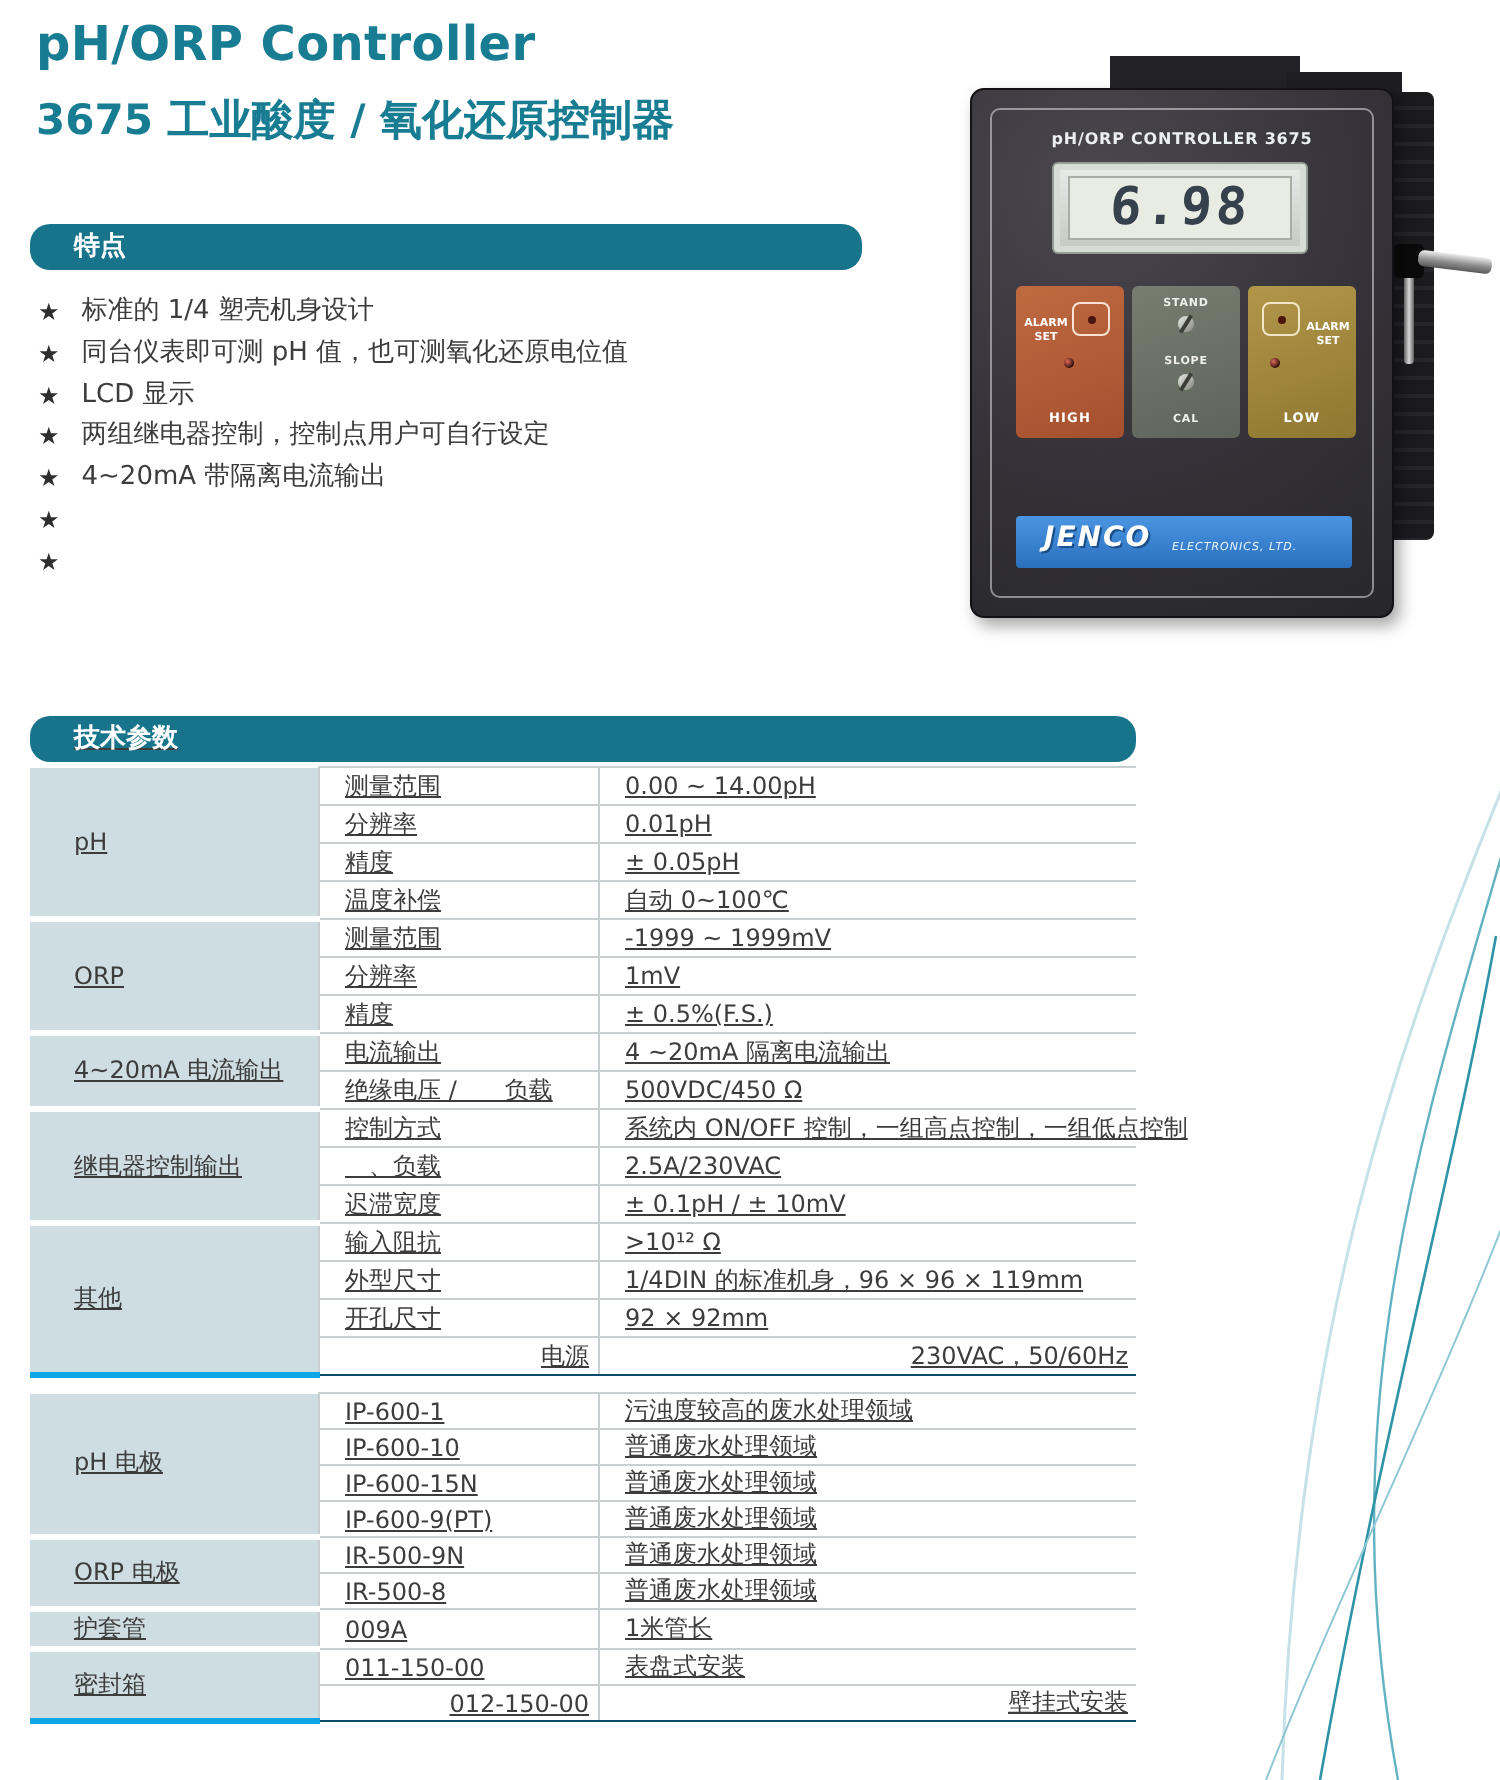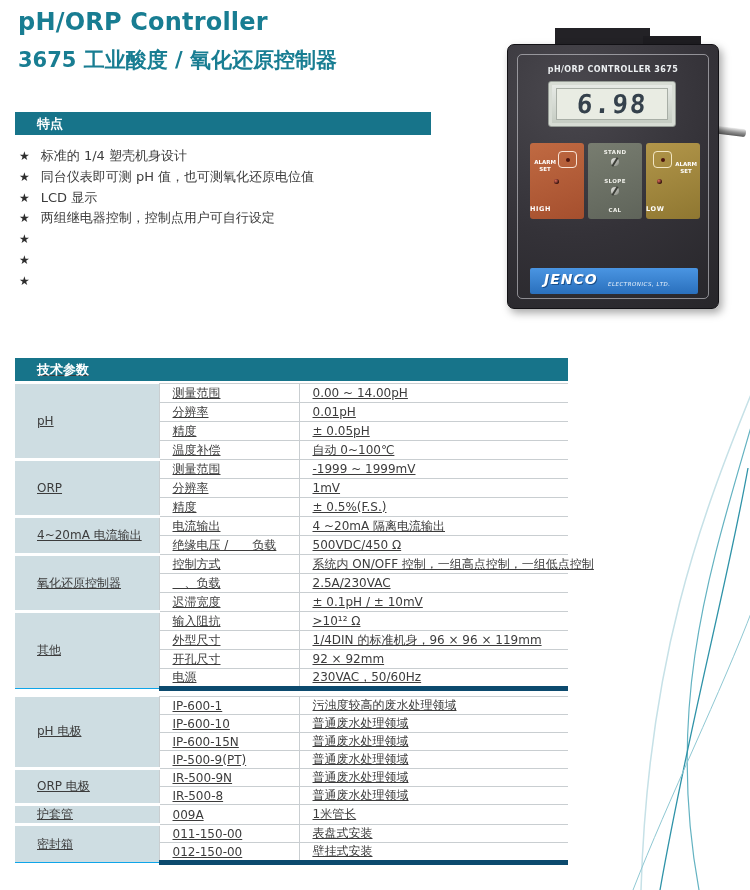--- a/index.html
+++ b/index.html
@@ -5,57 +5,57 @@
   html,body{margin:0;padding:0;}
   body{
     width:750px;height:890px;position:relative;background:#ffffff;overflow:hidden;
     font-family:"DejaVu Sans","Liberation Sans",sans-serif;color:#3c3c3c;
   }
   
   .title1{position:absolute;left:18px;top:8px;font-size:24px;font-weight:bold;color:#187d92;letter-spacing:0.2px;}
   .title2{position:absolute;left:18px;top:46px;font-size:21px;font-weight:bold;color:#187d92;}
   
   .bar{background:#17748a;color:#fff;font-size:13px;font-weight:bold;
-       height:23px;line-height:23px;padding-left:22px;box-sizing:border-box;}
+       height:23px;line-height:23px;padding-left:22px;box-sizing:border-box;border-radius:10px;}
   
   .features{position:absolute;left:15px;top:112px;width:416px;}
   ul.feat{list-style:none;margin:11px 0 0 4px;padding:0;font-size:13px;color:#3c3c3c;}
   ul.feat li{display:flex;align-items:center;gap:11px;line-height:20.8px;height:20.8px;white-space:nowrap;}
   ul.feat .star{font-size:12px;color:#2e2e2e;}
   
   .section{position:absolute;left:15px;width:553px;text-decoration:underline;}
   #specs-section{top:358px;}
   #acc-section{top:694px;}
   table.spec{border-collapse:collapse;width:100%;margin-top:2px;font-size:12px;table-layout:fixed;}
   col.c1{width:144px;}col.c2{width:140px;}
   table.spec td{vertical-align:middle;white-space:nowrap;overflow:visible;}
   td.lab,td.val{border-top:1px solid #c9ced1;border-bottom:1px solid #c9ced1;padding:0 4px 0 13px;margin-left:12px;}
   td.lab{border-left:1px solid #c9ced1;border-right:1px solid #c9ced1;}
   td.group{background:#cedde2;padding:0 4px 0 22px;border-bottom:3px solid #ffffff;font-size:12px;}
-  td.group.glast{border-bottom:1px solid #0ea5e9;}
-  table.spec tr:last-child td{border-bottom:5px solid #0c4a6e;}
+  td.group.glast{border-bottom:3px solid #0ea5e9;}
+  table.spec tr:last-child td{border-bottom:1px solid #0c4a6e;text-align:right;}
   #specs-body tr{height:19px;}
   #acc-body tr{height:16.5px;}
   
   .curves{position:absolute;left:0;top:0;pointer-events:none;}
   
   .device{position:absolute;left:485px;top:28px;width:262px;height:252px;}
   .device *{position:absolute;box-sizing:border-box;}
   .dev-tab1{left:70px;top:0;width:95px;height:20px;background:#232226;}
   .dev-tab2{left:158px;top:8px;width:58px;height:14px;background:#1e1d21;}
   .dev-rear{left:196px;top:18px;width:36px;height:224px;border-radius:0 4px 4px 0;
     background:repeating-linear-gradient(180deg,#1b1a1d 0 7px,#26252a 7px 9px);}
   .dev-knob{left:212px;top:94px;width:15px;height:17px;background:#0a0a0a;border-radius:3px;}
   .dev-lever{left:224px;top:99px;width:37px;height:8px;border-radius:3px;transform:rotate(7deg);
     background:linear-gradient(180deg,#f0f0f0,#8f8f8f 55%,#5a5a5a);}
   .dev-pin{left:217px;top:110px;width:5px;height:44px;border-radius:2px;
     background:linear-gradient(90deg,#6f6f6f,#e2e2e2,#616161);}
   .dev-front{left:0;top:16px;width:212px;height:265px;border-radius:7px;border:1px solid #121115;
     background:radial-gradient(circle at 30% 18%,#4a484e,#343238 55%,#27262a);
-    box-shadow:3px 4px 8px rgba(0,0,0,0.35);margin-left:22px;}
+    box-shadow:3px 4px 8px rgba(0,0,0,0.35);}
   .dev-inner{left:9px;top:9px;right:9px;bottom:9px;border:1px solid rgba(222,222,228,0.55);border-radius:5px;}
   .dev-title{left:0;top:10px;width:100%;text-align:center;font-size:8px;font-weight:bold;
     color:#eceff1;letter-spacing:0.4px;white-space:nowrap;}
   .lcd{left:30px;top:26px;width:128px;height:46px;border:1px solid #969c96;border-radius:3px;
     background:linear-gradient(#e9ece8,#c3cac0);box-shadow:inset 0 0 0 3px #d7dcd4;}
   .lcd-screen{left:7px;top:6px;right:7px;bottom:6px;background:#e9ece3;border:1px solid #a8aea6;
     display:flex;align-items:center;justify-content:center;}
   .lcd-digits{position:static;font-family:"DejaVu Sans Mono","Liberation Mono",monospace;
     font-weight:bold;font-size:26px;color:#35414c;transform:skewX(-4deg);letter-spacing:2px;}
   .panel{top:88px;width:54px;height:76px;border-radius:3px;}
@@ -64,29 +64,29 @@
   .panel.tan{left:128px;background:linear-gradient(160deg,#b2964a,#8f7731);}
   .alarm{left:2px;top:16px;width:26px;font-size:5.5px;line-height:1.3;color:#fff;font-weight:bold;
     text-align:center;white-space:normal;}
   .alarm2{left:27px;top:18px;}
   .btn{left:28px;top:8px;width:19px;height:17px;border:1px solid rgba(255,241,230,0.9);border-radius:4px;}
   .btn::after{content:"";position:absolute;left:7px;top:6px;width:4px;height:4px;border-radius:50%;background:#4c150f;}
   .btn2{left:7px;border-color:rgba(250,240,210,0.9);}
   .led{left:24px;top:36px;width:5px;height:5px;border-radius:50%;
     background:radial-gradient(circle at 35% 35%,#e06a5a,#30100c 70%);}
   .led2{left:11px;}
-  .plabel{left:0;bottom:6px;width:100%;text-align:left;font-size:6.5px;font-weight:bold;
+  .plabel{left:0;bottom:6px;width:100%;text-align:center;font-size:6.5px;font-weight:bold;
     color:#fff;letter-spacing:0.6px;}
   .glabel{left:0;width:100%;text-align:center;font-size:5.5px;font-weight:bold;color:#f0f0ea;letter-spacing:0.4px;}
   .t1{top:6px}.t2{top:35px}.t3{bottom:6px}
   .screw{left:50%;margin-left:-4px;width:8px;height:8px;border-radius:50%;
     background:linear-gradient(135deg,#ecece8,#82857c);}
   .screw::after{content:"";position:absolute;left:3px;top:-1px;width:2px;height:10px;background:#3c3e38;transform:rotate(32deg);}
   .s1{top:15px}.s2{top:44px}
-  .bluebar{left:12px;right:10px;bottom:4px;height:26px;border-radius:2px;overflow:hidden;
+  .bluebar{left:12px;right:10px;bottom:14px;height:26px;border-radius:2px;overflow:hidden;
     background:linear-gradient(#4a95e2,#2a70bd);padding-left:30px;}
   .brand{left:14px;top:3px;font-size:14px;font-weight:bold;font-style:italic;color:#fff;
     letter-spacing:1px;text-shadow:1px 1px 0 #1b4f8a;}
   .brandsub{left:78px;top:13px;font-size:5.5px;font-style:italic;color:#eaf2fb;letter-spacing:0.5px;white-space:nowrap;}
 </style>
 </head>
 <body>
 
 <svg class="curves" width="750" height="890" viewBox="0 0 750 890">
   <path d="M 752 392 C 700 520, 648 660, 641 890" stroke="#c6e1e7" stroke-width="1.5" fill="none"></path>
@@ -154,20 +154,21 @@
       <li>
         <span class="star">★</span>
         <span>LCD 显示</span>
       </li>
       <li>
         <span class="star">★</span>
         <span>两组继电器控制，控制点用户可自行设定</span>
       </li>
       <li>
         <span class="star">★</span>
+        <span>4~20mA 带隔离电流输出</span>
       </li>
       <li>
         <span class="star">★</span>
       </li>
       <li>
         <span class="star">★</span>
       </li>
     </ul>
 </div>
 
@@ -213,21 +214,21 @@
         <tr>
           <td class="group" rowspan="2">4~20mA 电流输出</td>
           <td class="lab">电流输出</td>
           <td class="val">4 ~20mA 隔离电流输出</td>
         </tr>
         <tr>
           <td class="lab">绝缘电压 /　　负载</td>
           <td class="val">500VDC/450 Ω</td>
         </tr>
         <tr>
-          <td class="group" rowspan="3">氧化还原控制器</td>
+          <td class="group" rowspan="3">继电器控制输出</td>
           <td class="lab">控制方式</td>
           <td class="val">系统内 ON/OFF 控制，一组高点控制，一组低点控制</td>
         </tr>
         <tr>
           <td class="lab">　、负载</td>
           <td class="val">2.5A/230VAC</td>
         </tr>
         <tr>
           <td class="lab">迟滞宽度</td>
           <td class="val">±  0.1pH / ±  10mV</td>
@@ -268,21 +269,21 @@
         </tr>
         <tr>
           <td class="lab">IP-600-10</td>
           <td class="val">普通废水处理领域</td>
         </tr>
         <tr>
           <td class="lab">IP-600-15N</td>
           <td class="val">普通废水处理领域</td>
         </tr>
         <tr>
-          <td class="lab">IP-500-9(PT)</td>
+          <td class="lab">IP-600-9(PT)</td>
           <td class="val">普通废水处理领域</td>
         </tr>
         <tr>
           <td class="group" rowspan="2">ORP 电极</td>
           <td class="lab">IR-500-9N</td>
           <td class="val">普通废水处理领域</td>
         </tr>
         <tr>
           <td class="lab">IR-500-8</td>
           <td class="val">普通废水处理领域</td>

